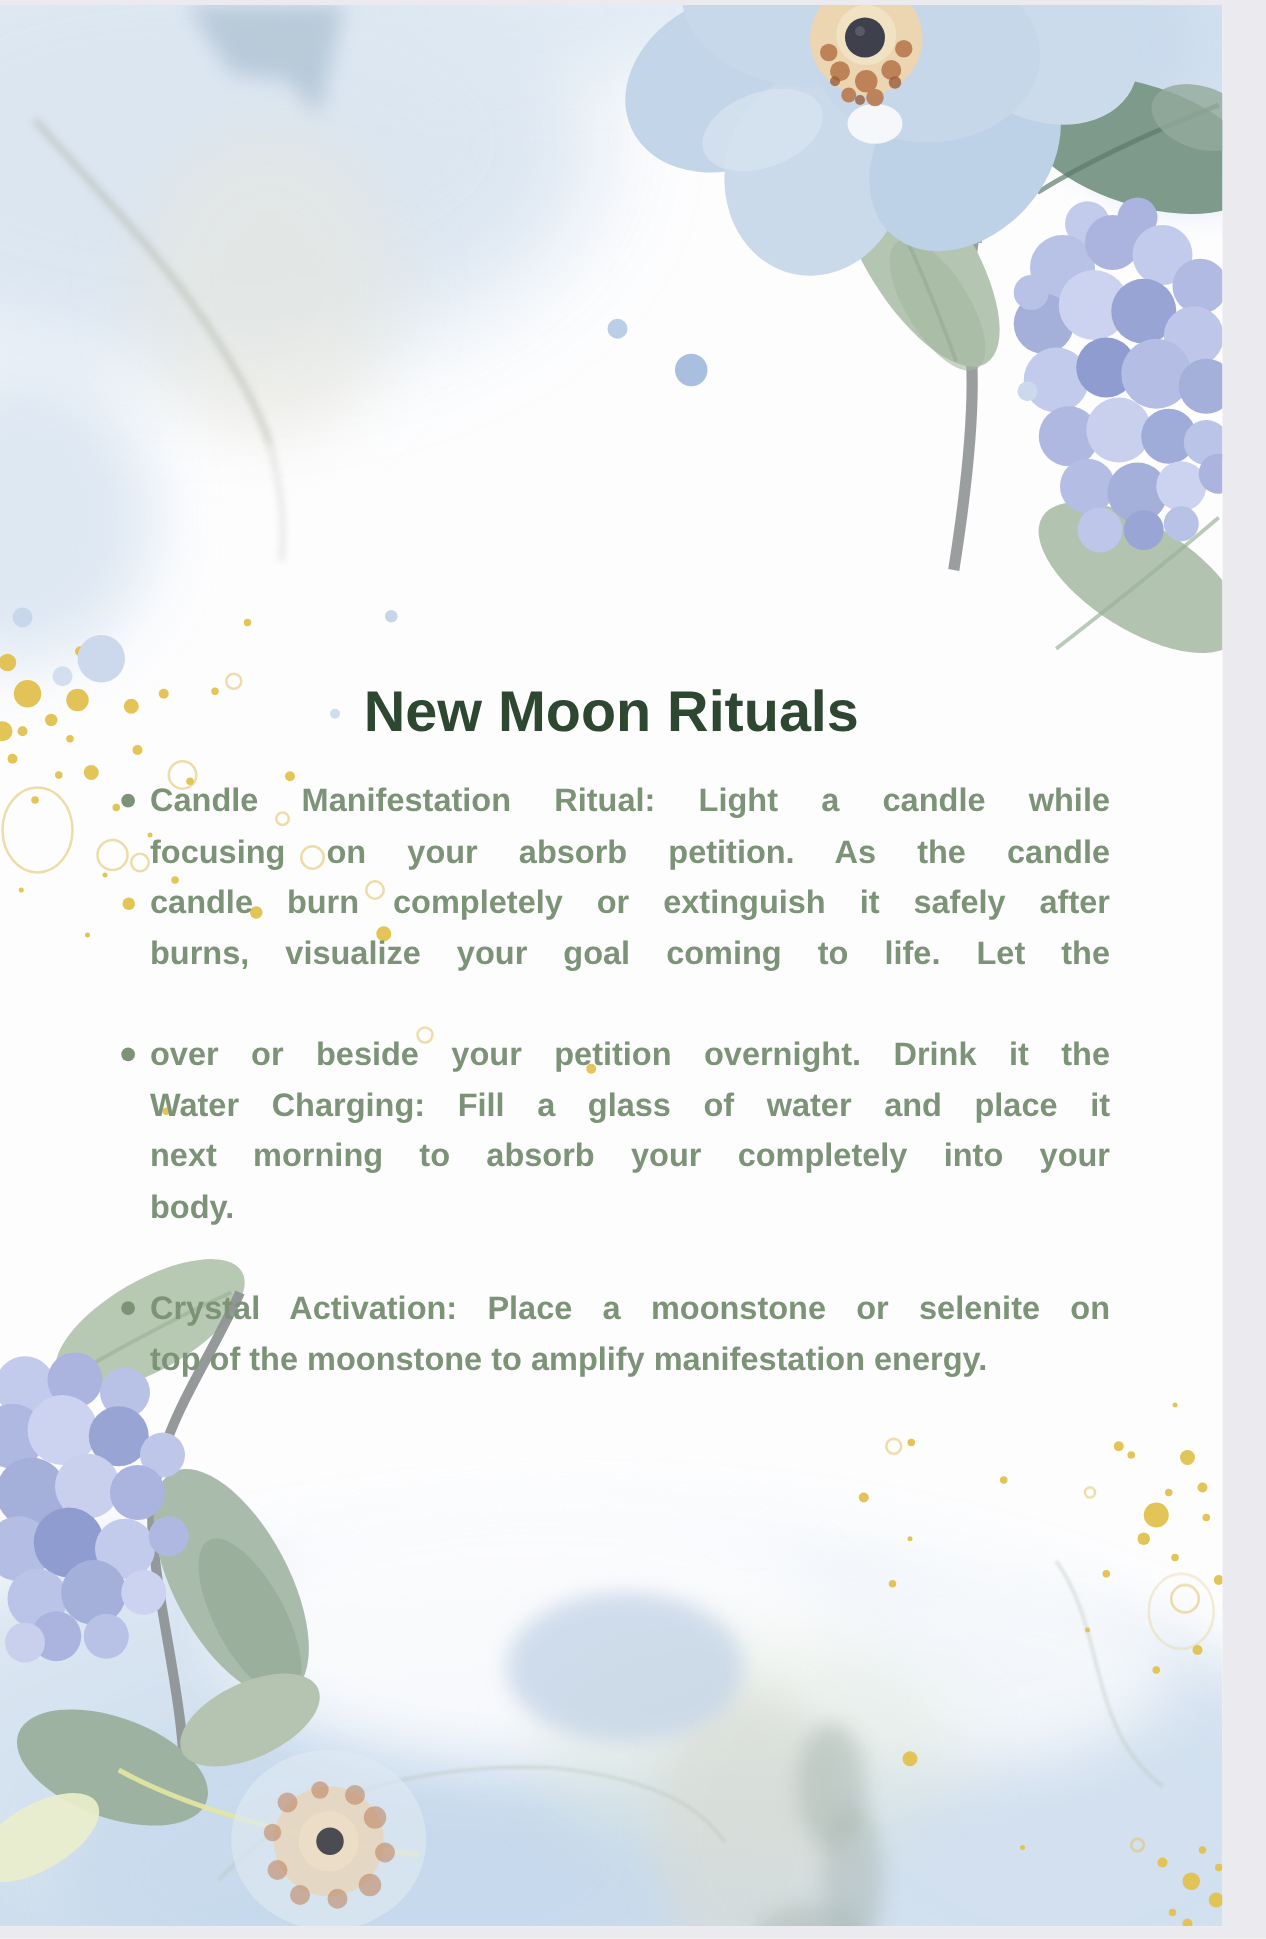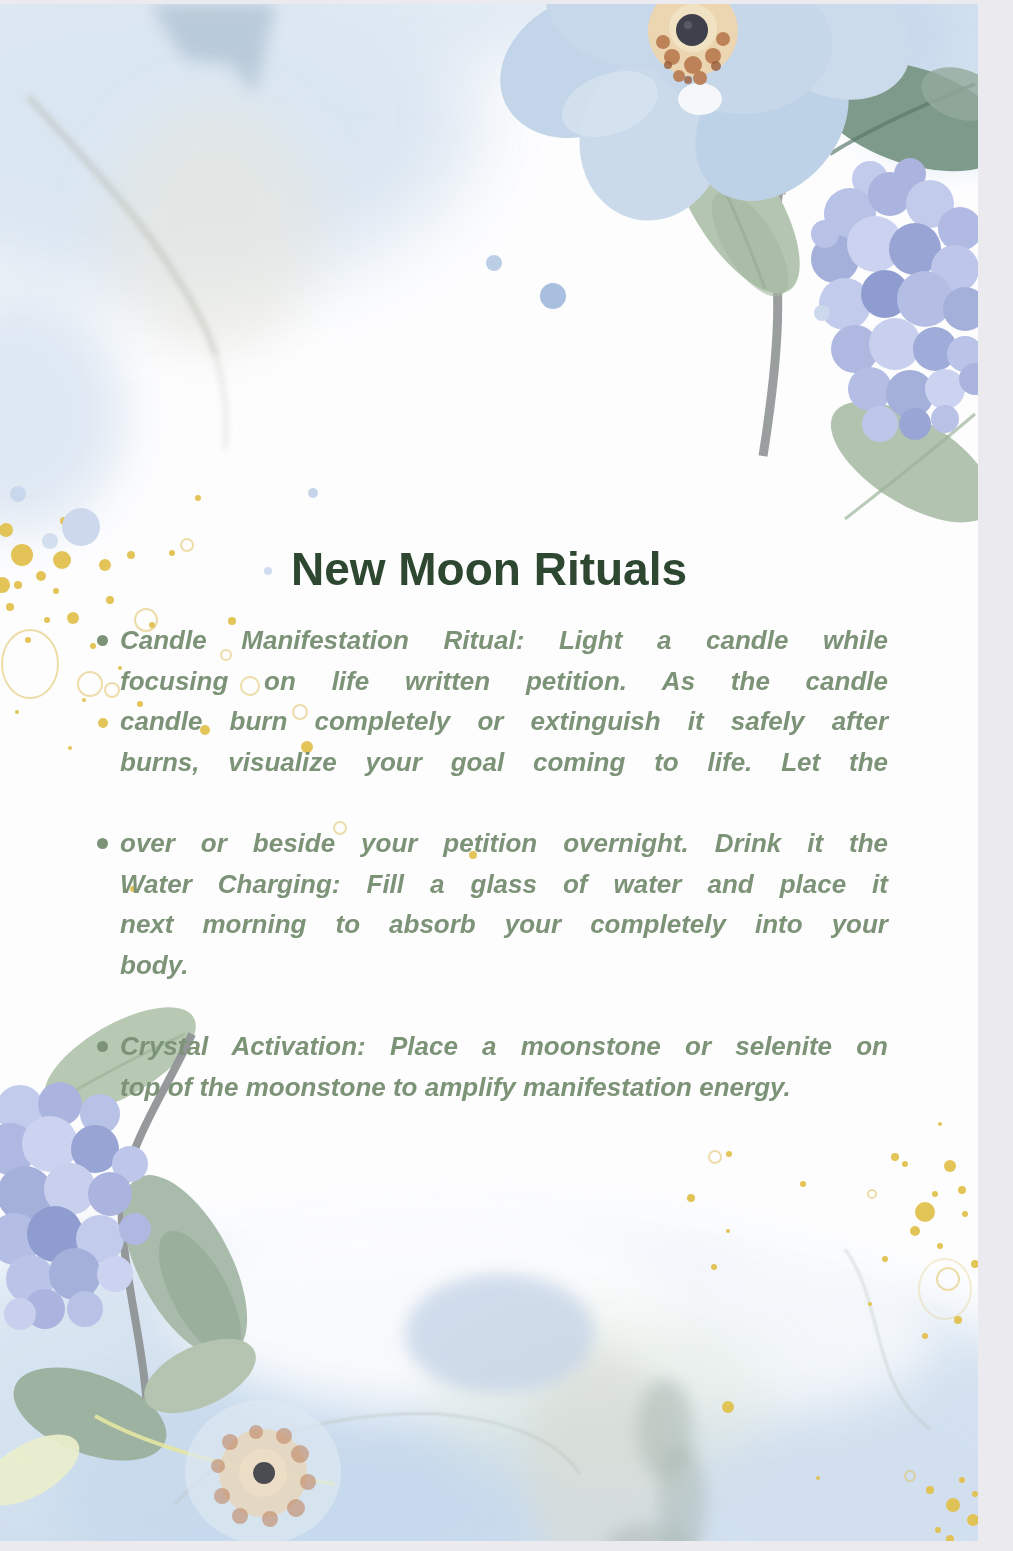--- a/index.html
+++ b/index.html
@@ -12,21 +12,21 @@
     position:absolute;left:0;top:4px;width:978px;height:1537px;
     background:var(--page_white,#fdfdfe);overflow:hidden;
   }
   .decor-svg{position:absolute;left:0;top:0;width:978px;height:1537px;}
   .text-layer{position:absolute;left:0;top:12px;width:100%;height:100%;z-index:5;}
   .doc-title{
     position:absolute;top:496px;left:0;width:100%;
     text-align:center;font-size:46px;line-height:52px;font-weight:bold;
     color:var(--title_green,#2d4731);letter-spacing:0px;
   }
-  .ritual-list{position:absolute;left:120px;top:604px;width:768px;font-style:italic;}
+  .ritual-list{position:absolute;left:120px;top:604px;width:768px;}
   .ritual-item{position:relative;margin-bottom:41px;}
   .bullet-dot{
     position:absolute;left:-23px;top:15px;width:11px;height:11px;border-radius:50%;
     background:var(--body_green,#7c9377);
   }
   .tline{
     font-size:26px;font-weight:bold;line-height:40.5px;
     color:var(--body_green,#7c9377);
     text-align:justify;text-align-last:justify;
   }
@@ -306,21 +306,21 @@
     </g>
   </svg>
 
   <div class="text-layer">
     <h1 class="doc-title">New Moon Rituals</h1>
     <div class="ritual-list">
   <div class="ritual-item">
     <span class="bullet-dot"></span>
     <div>
             <div class="tline">Candle Manifestation Ritual: Light a candle while</div>
-            <div class="tline">focusing on life written petition. As the candle</div>
+            <div class="tline">focusing on your absorb petition. As the candle</div>
             <div class="tline">candle burn completely or extinguish it safely after</div>
             <div class="tline">burns, visualize your goal coming to life. Let the</div>
           </div>
   </div>
 
   <div class="ritual-item">
     <span class="bullet-dot"></span>
     <div>
             <div class="tline">over or beside your petition overnight. Drink it the</div>
             <div class="tline">Water Charging: Fill a glass of water and place it</div>

